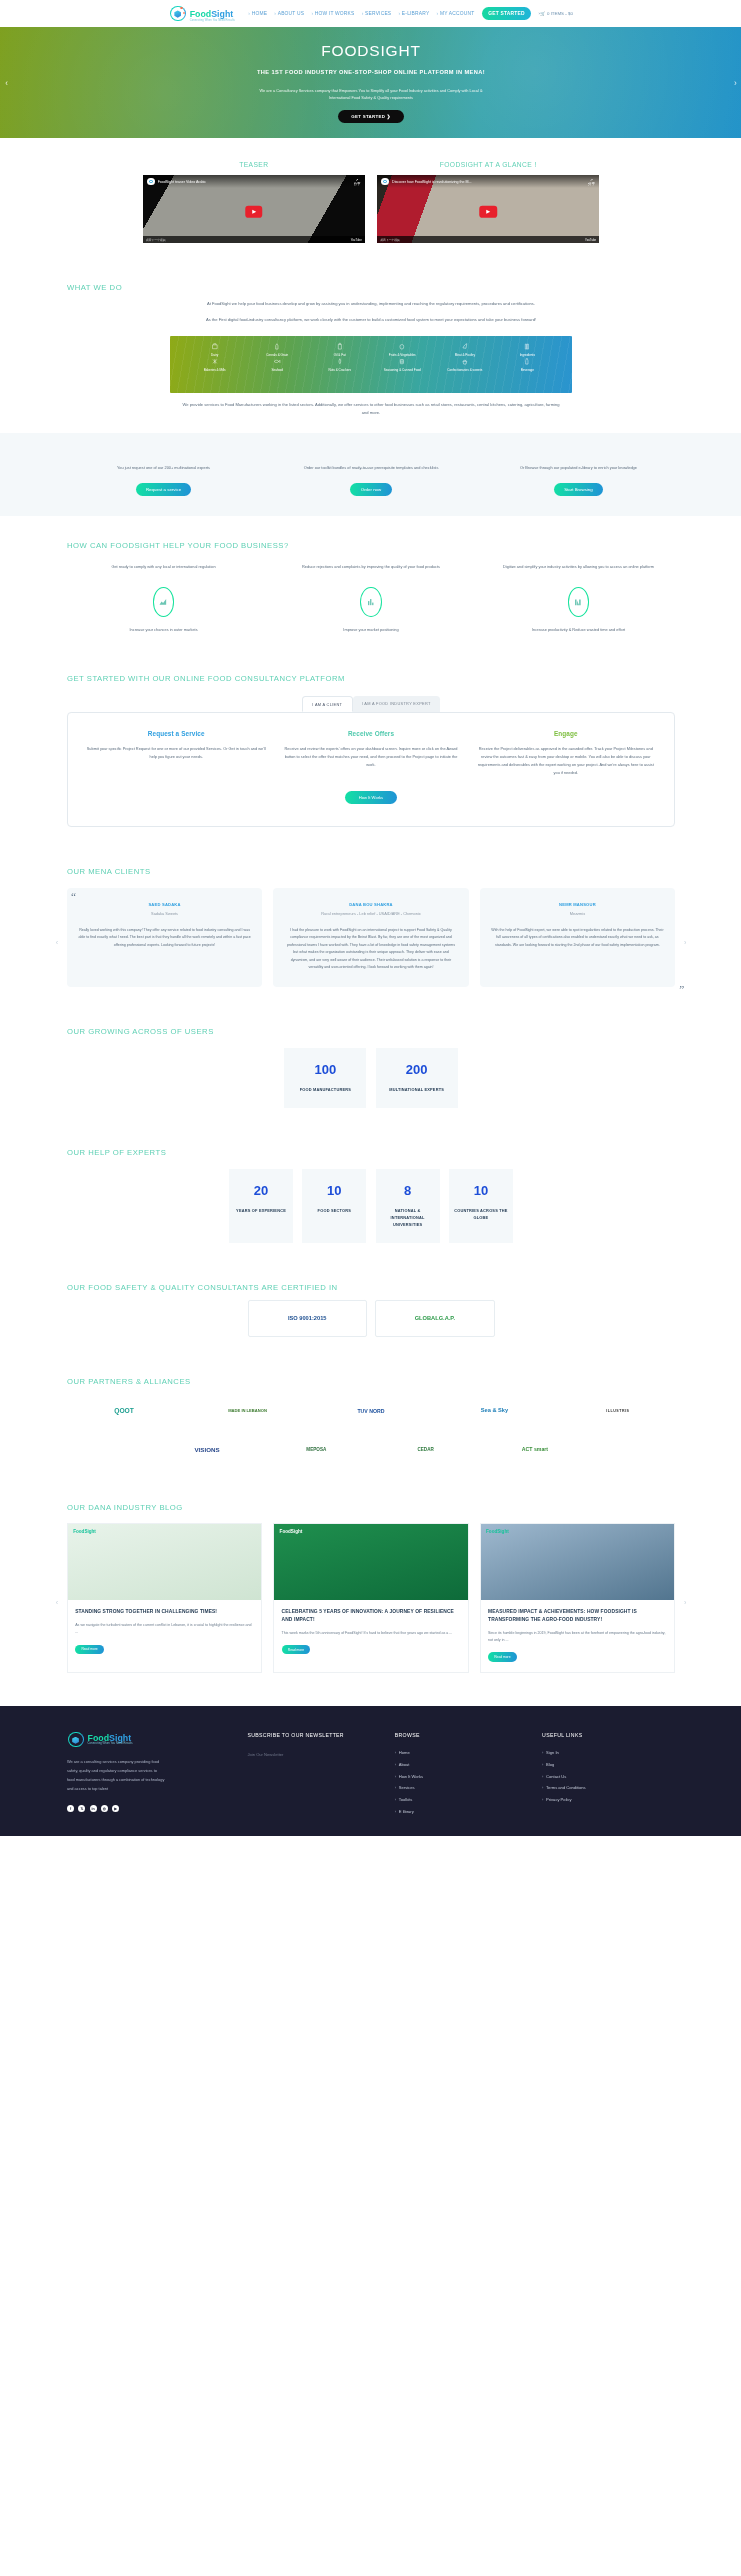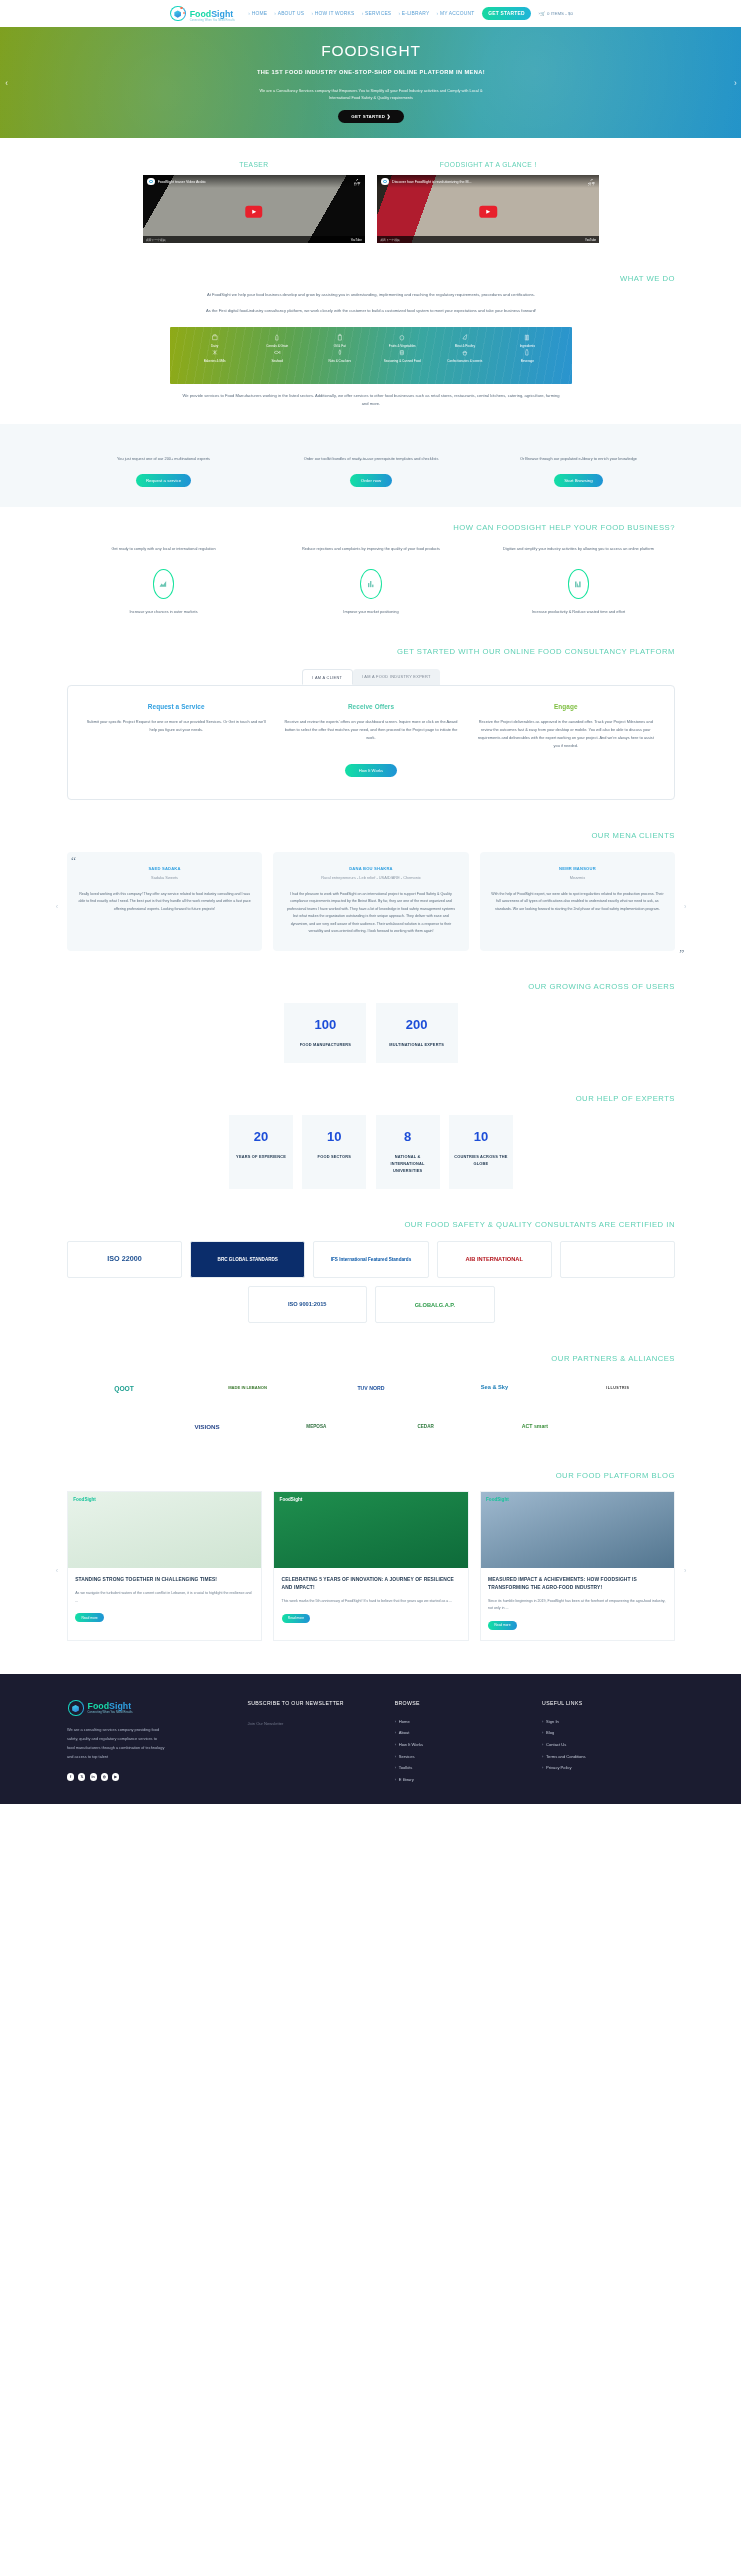--- a/index.html
+++ b/index.html
@@ -29,21 +29,21 @@
      radial-gradient(circle at 72% 40%,rgba(255,255,255,.13),transparent 42%);}
   .hero>*{position:relative;z-index:2;}
   .hero h1{color:#fff;font-size:15.5px;font-weight:400;letter-spacing:0.8px;}
   .hero h2{color:#fff;font-size:5.7px;font-weight:700;letter-spacing:0.4px;margin-top:9.3px;}
   .hero p{color:#eef6f2;font-size:3.9px;line-height:1.9;text-align:center;max-width:242px;margin-top:11.3px;}
   .hero-btn{margin-top:8.2px;background:#0d0d0d;color:#fff;font-size:4.4px;font-weight:700;padding:4.1px 13.4px;border-radius:8.2px;letter-spacing:0.3px;}
   .arrowbtn{position:absolute;top:50%;transform:translateY(-50%);color:rgba(255,255,255,.85);font-size:8.2px;z-index:3;}
   .arrowbtn.l{left:5.2px;} .arrowbtn.r{right:5.2px;}
   
   .sec{padding:15.5px 0;}
-  .sec-t{text-align:right;font-size:7.7px;letter-spacing:0.5px;color:#5fd0b4;font-weight:400;}
+  .sec-t{text-align:left;font-size:7.7px;letter-spacing:0.5px;color:#5fd0b4;font-weight:400;margin-top:9px;}
   .sec-t.dark{color:#243b53;font-weight:700;font-size:8.8px;line-height:1.5;}
   .lede{text-align:center;font-size:4.1px;line-height:2;color:#5a6b7c;max-width:381px;margin:8.2px auto 0;}
   
   .videos{display:flex;gap:12.4px;justify-content:center;margin-top:7.2px;}
   .vcol{width:222px;}
   .vtitle{text-align:center;font-size:6.7px;color:#5fd0b4;letter-spacing:0.4px;margin-bottom:7.2px;}
   .vframe{height:68px;background:#111;position:relative;overflow:hidden;}
   .vframe.v1{background:linear-gradient(120deg,#0a0a0a 0 12%,#9a9a93 12% 78%,#0a0a0a 78% 100%);}
   .vframe.v2{background:linear-gradient(110deg,#2a2620 0 6%,#b01c2e 6% 24%,#b9b1a4 24% 100%);}
   .vbar{position:absolute;top:0;left:0;right:0;height:13.4px;display:flex;align-items:center;padding:0 4.1px;gap:3.1px;
@@ -444,37 +444,20 @@
           <div class="n">10</div>
           <div class="l">COUNTRIES ACROSS THE GLOBE</div>
         </div>
     </div>
   </div>
 </div>
 
 <div class="sec">
   <div class="wrap">
     <div class="sec-t">OUR FOOD SAFETY &amp; QUALITY CONSULTANTS ARE CERTIFIED IN</div>
-    <div class="loggrid">
-      <div class="logbox">
-          <span style="font-size:7.2px;font-weight:800;color:#1d4f91;text-align:center;line-height:1.2;">ISO 22000</span>
-        </div>
-      <div class="logbox" style="background:#0b2d6b;">
-          <span style="font-size:4.6px;font-weight:800;color:#fff;text-align:center;line-height:1.3;">BRC GLOBAL STANDARDS</span>
-        </div>
-      <div class="logbox">
-          <span style="font-size:4.6px;font-weight:800;color:#0a58a8;text-align:center;line-height:1.3;">IFS International Featured Standards</span>
-        </div>
-      <div class="logbox">
-          <span style="font-size:5.7px;font-weight:800;color:#b3141c;text-align:center;line-height:1.3;">AIB INTERNATIONAL</span>
-        </div>
-      <div class="logbox">
-          <span>&nbsp;</span>
-        </div>
-    </div>
     <div class="loggrid two">
       <div class="logbox">
           <span style="font-size:5.7px;font-weight:800;color:#1d4f91;text-align:center;line-height:1.3;">ISO 9001:2015</span>
         </div>
       <div class="logbox">
           <span style="font-size:5.7px;font-weight:800;color:#2e9b4a;text-align:center;">GLOBALG.A.P.</span>
         </div>
     </div>
   </div>
 </div>
@@ -511,21 +494,21 @@
         </div>
       <div class="pbox">
           <span style="font-size:5.2px;font-weight:800;color:#3b8f3c;text-align:center;">ACT smart</span>
         </div>
     </div>
   </div>
 </div>
 
 <div class="sec">
   <div class="wrap">
-    <div class="sec-t">OUR FOOD PLATFORM BLOG</div>
+    <div class="sec-t">OUR DANA INDUSTRY BLOG</div>
     <div class="blog">
       <span class="tnav l">‹</span>
       <span class="tnav r">›</span>
       <div class="bcard">
         <div class="bimg b1">
             <span class="blabel">
               <span>FoodSight</span>
             </span>
           </div>
         <div class="bbody"><h5>STANDING STRONG TOGETHER IN CHALLENGING TIMES!</h5><p>As we navigate the turbulent waters of the current conflict in Lebanon, it is crucial to highlight the resilience and ...</p><span class="rmore">Read more</span></div>

